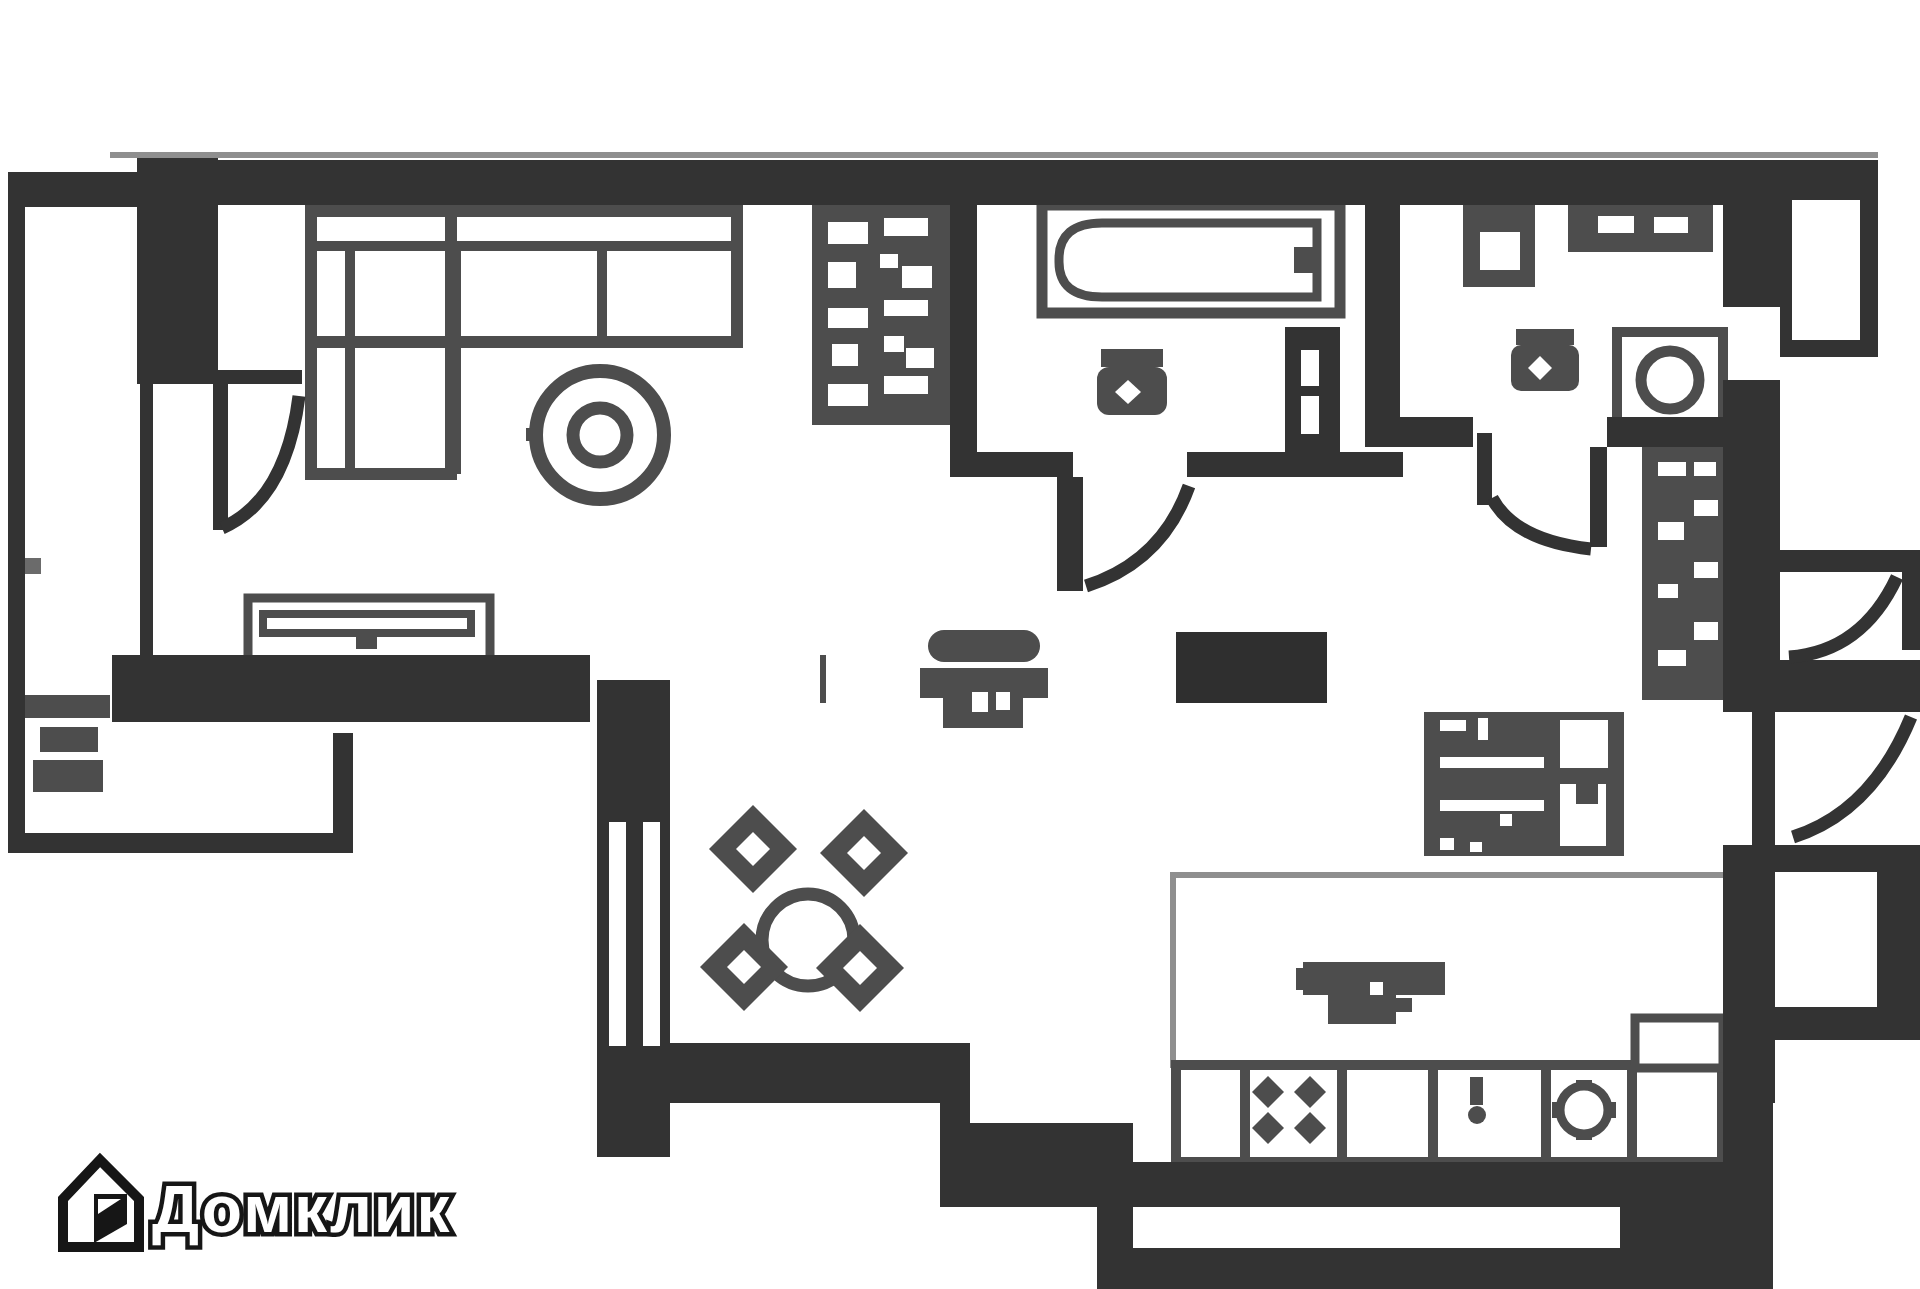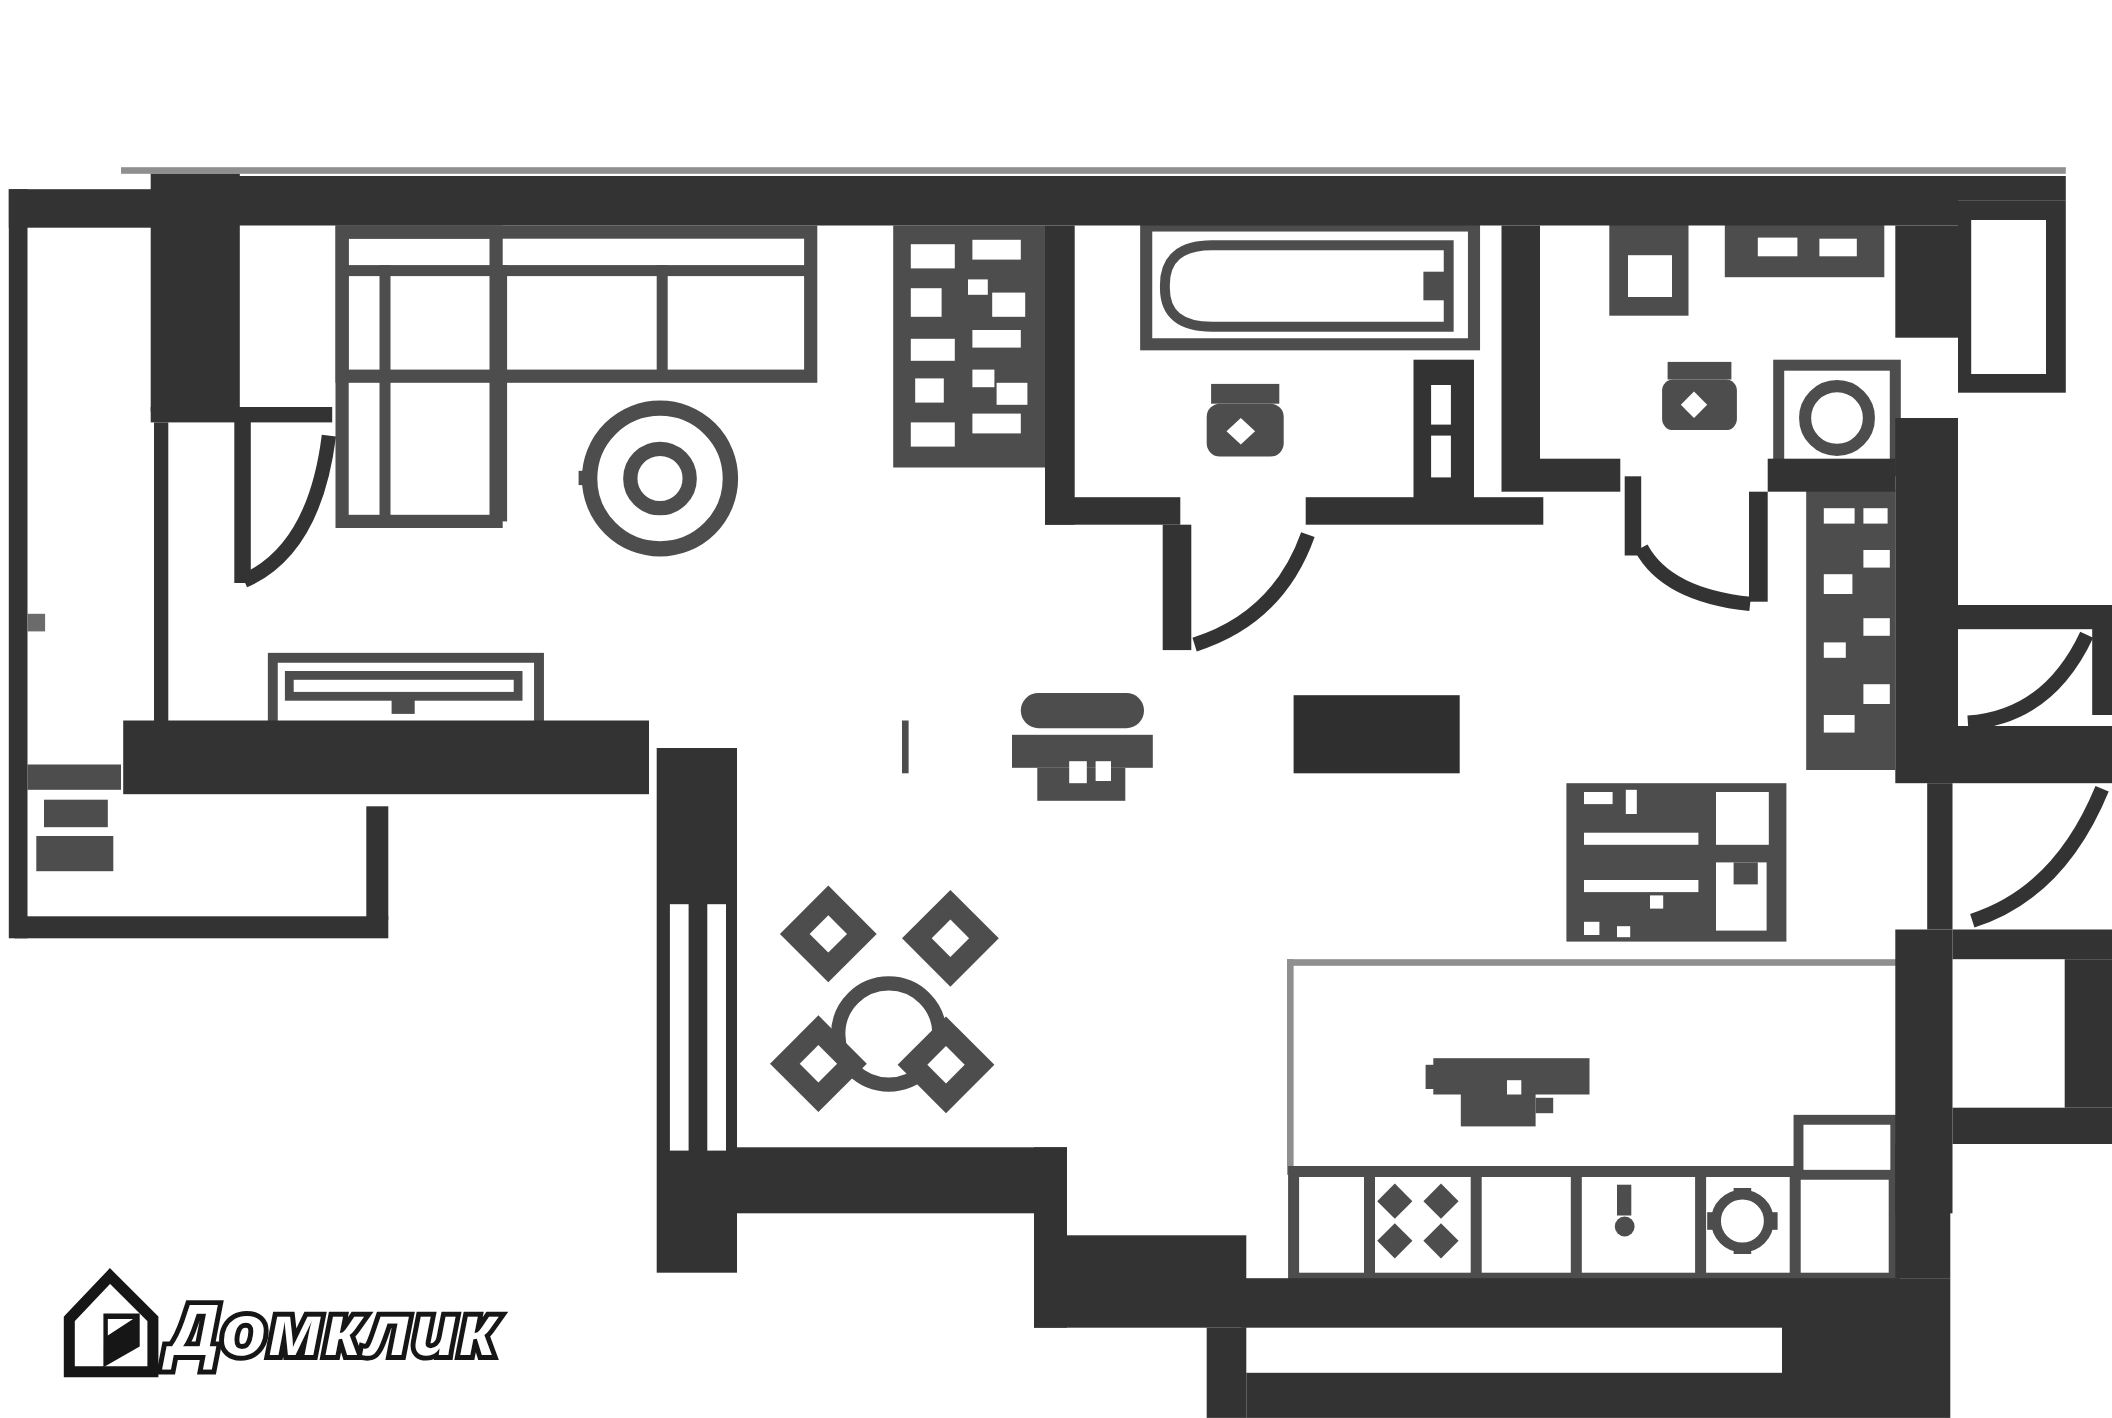--- a/index.html
+++ b/index.html
@@ -1,16 +1,16 @@
 <!DOCTYPE html>
 <html><head>
 <meta charset="utf-8">
 <style>
   html,body{margin:0;padding:0;background:#ffffff;}
-  .stage{position:relative;width:1920px;height:1289px;background:#ffffff;overflow:hidden;font-style:italic;}
+  .stage{position:relative;width:1920px;height:1289px;background:#ffffff;overflow:hidden;}
   svg{display:block;}
   .logo-text{
     font-family:"Liberation Sans", sans-serif;
     font-weight:700;
     letter-spacing:2px;
     paint-order:stroke fill;
   }
 </style>
 </head>
 <body>

